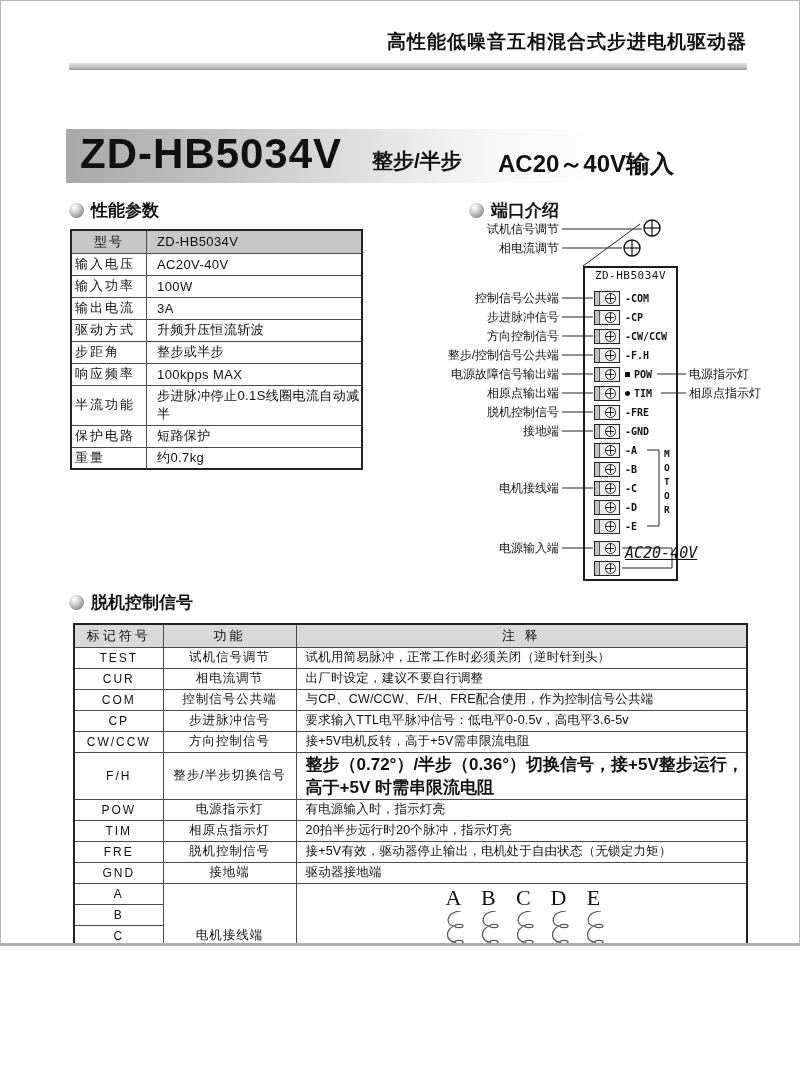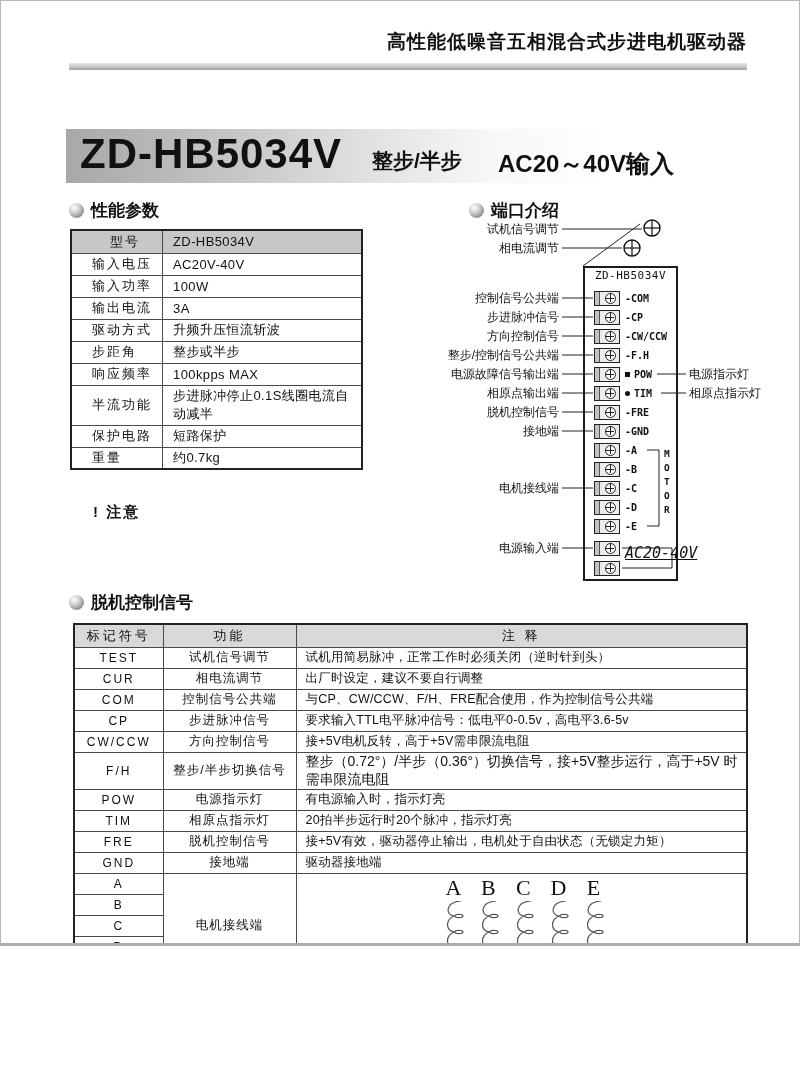--- a/index.html
+++ b/index.html
@@ -26,25 +26,25 @@
         background:radial-gradient(circle at 35% 30%,#ffffff 0%,#d2d2d2 35%,#8d8d8d 75%,#787878 100%);}
   .sec-perf{top:198px;left:68px;}
   .sec-ports{top:198px;left:468px;}
   .sec-func{top:590px;left:68px;}
 
   
   table{border-collapse:collapse;}
   .perf{position:absolute;top:228px;left:69px;width:293px;table-layout:fixed;}
   .perf td{border:1px solid #4a4a4a;font-size:13px;vertical-align:middle;padding:0;}
   .perf{border:2px solid #222;}
-  .perf .lab{width:74px;padding-left:20px;letter-spacing:2px;}
+  .perf .lab{width:74px;padding-left:3px;letter-spacing:2px;}
   .perf .val{padding-left:10px;letter-spacing:.4px;}
   .perf tr{height:22px;}
   .perf tr.hrow{height:23px;background:#c7c7c7;}
-  .perf tr.hrow .lab{text-align:center;padding-left:16px;}
+  .perf tr.hrow .lab{text-align:center;padding-left:0;}
   .perf tr.tall{height:40px;}
 
   
   .notice{position:absolute;top:502px;left:92px;width:300px;display:flex;}
   .notice-mark{font-size:15px;font-weight:bold;letter-spacing:2px;white-space:nowrap;}
   .notice-lines{margin-left:8px;font-size:13px;line-height:20px;}
   .notice-lines .ind{padding-left:26px;}
 
   
   .diagram{position:absolute;top:195px;left:420px;width:380px;height:400px;font-size:12px;}
@@ -70,21 +70,21 @@
 
   
   .func{position:absolute;top:622px;left:72px;width:675px;table-layout:fixed;border:2px solid #222;}
   .func td{border:1px solid #4a4a4a;font-size:12.5px;vertical-align:middle;padding:0;}
   .func tr{height:21px;}
   .func tr.hrow{height:23px;background:#d9d9d9;}
   .func .c1{width:89px;text-align:center;letter-spacing:2px;font-size:12px;}
   .func .c2{width:133px;text-align:center;letter-spacing:1px;}
   .func .c3{padding-left:9px;letter-spacing:.2px;}
   .func .hrow td{text-align:center;letter-spacing:3px;font-size:13px;}
-  .func .tightnote{font-size:14px;letter-spacing:0;}
+  .func .tightnote{font-size:17px;letter-spacing:0;font-weight:bold;}
   .func .coil-cell{vertical-align:top;}
 
   
   .coil-fig{position:relative;width:190px;height:100px;margin-left:130px;margin-top:2px;}
   .coil-letter{position:absolute;top:0;width:20px;text-align:center;
                font-family:"Liberation Serif",serif;font-size:22px;line-height:24px;}
   .coil-svg{position:absolute;left:0;top:25px;}
 </style>
 </head>
 <body>
@@ -144,21 +144,20 @@
       <td class="val">短路保护</td>
         </tr>
     <tr>
       <td class="lab">重量</td>
       <td class="val">约0.7kg</td>
         </tr>
   </tbody>
     </table>
 
   <div class="notice">
-    <span class="notice-mark">! 注意</span>
   </div>
 
   <div class="sec sec-ports">
     <span class="ball"></span>
     <span>端口介绍</span>
   </div>
 
   <div class="diagram">
     <svg width="380" height="400" viewBox="0 0 380 400">
       <g stroke="#222" stroke-width="1" fill="none">

